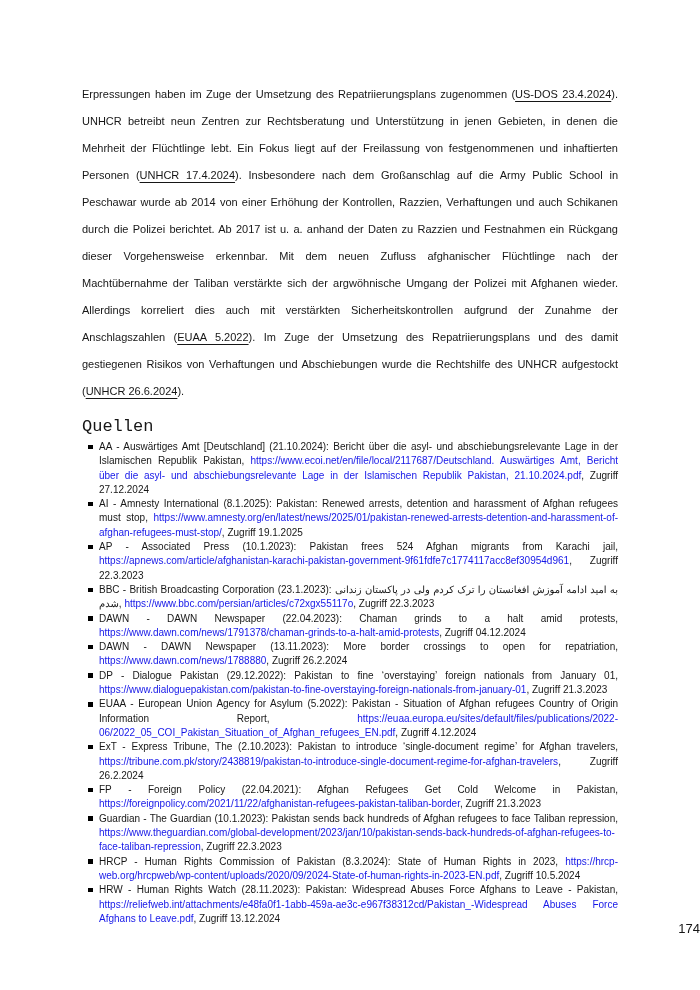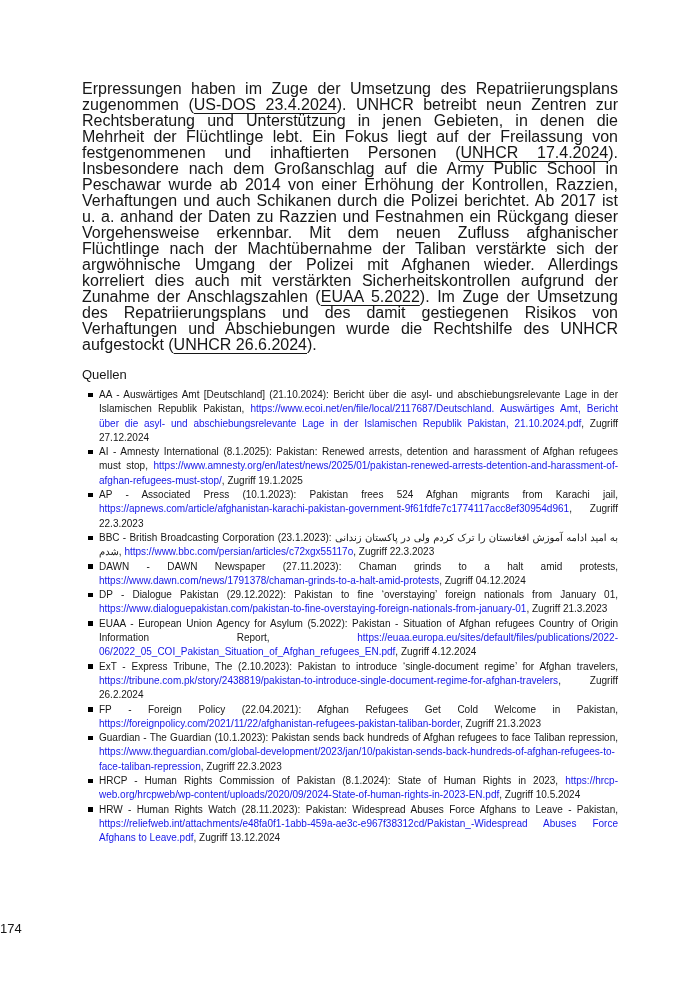--- a/index.html
+++ b/index.html
@@ -10,36 +10,37 @@
     font-family:"Liberation Sans", sans-serif;
     color:var(--text, #161616);
     overflow:hidden;
   }
   .content {
     position:absolute;
     left:82px; top:81px;
     width:536px;
   }
   .para {
-    font-size:16px;
-    line-height:16px;
+    font-size:11px;
+    line-height:27px;
     text-align:justify;
     hyphens:auto;
     -webkit-hyphens:auto;
   }
   .ref {
     text-decoration:underline;
     text-decoration-thickness:1px;
     text-underline-offset:2.5px;
     cursor:pointer;
   }
   .heading {
-    font-size:13px;
+    font-size:17px;
     line-height:19px;
     margin-top:12px;
+    font-family:Liberation Mono, monospace;
   }
   .src-list {
     margin-top:4px;
     margin-left:6px;
     font-size:10px;
     line-height:14.3px;
   }
   .src-item {
     position:relative;
     padding-left:11px;
@@ -54,41 +55,42 @@
   }
   .link {
     color:var(--link, #1517e8);
     overflow-wrap:anywhere;
     cursor:pointer;
   }
   .footer {
     position:absolute;
     top:921px; left:0;
     width:700px;
-    text-align:left;
+    text-align:right;
     font-size:13px;
   }
 </style>
 </head>
 <body style="--text: #161616; --link: #1517e8;">
 
 <div class="content">
   <div class="para" lang="de"><span>Erpressungen haben im Zuge der Umsetzung des Repatriierungsplans zugenommen (</span><span class="ref">US-DOS 23.4.2024</span><span>). UNHCR betreibt neun Zentren zur Rechtsberatung und Unterstützung in jenen Gebieten, in denen die Mehrheit der Flüchtlinge lebt. Ein Fokus liegt auf der Freilassung von festgenommenen und inhaftierten Personen (</span><span class="ref">UNHCR 17.4.2024</span><span>). Insbesondere nach dem Großanschlag auf die Army Public School in Peschawar wurde ab 2014 von einer Erhöhung der Kontrollen, Razzien, Verhaftungen und auch Schikanen durch die Polizei berichtet. Ab 2017 ist u. a. anhand der Daten zu Razzien und Festnahmen ein Rückgang dieser Vorgehensweise erkennbar. Mit dem neuen Zufluss afghanischer Flüchtlinge nach der Machtübernahme der Taliban verstärkte sich der argwöhnische Umgang der Polizei mit Afghanen wieder. Allerdings korreliert dies auch mit verstärkten Sicherheitskontrollen aufgrund der Zunahme der Anschlagszahlen (</span><span class="ref">EUAA 5.2022</span><span>). Im Zuge der Umsetzung des Repatriierungsplans und des damit gestiegenen Risikos von Verhaftungen und Abschiebungen wurde die Rechtshilfe des UNHCR aufgestockt (</span><span class="ref">UNHCR 26.6.2024</span><span>).</span></div>
 
   <div class="heading">Quellen</div>
 
   <div class="src-list">
       <div class="src-item"><span class="bullet" style="background: rgb(0, 0, 0);"></span><span><span>AA - Auswärtiges Amt [Deutschland] (21.10.2024): Bericht über die asyl- und abschiebungsrelevante Lage in der Islamischen Republik Pakistan, </span><span class="link">https://www.ecoi.net/en/file/local/2117687/Deutschland. Auswärtiges Amt, Bericht über die asyl- und abschiebungsrelevante Lage in der Islamischen Republik Pakistan, 21.10.2024.pdf</span><span>, Zugriff 27.12.2024</span></span></div>
       <div class="src-item"><span class="bullet" style="background: rgb(0, 0, 0);"></span><span><span>AI - Amnesty International (8.1.2025): Pakistan: Renewed arrests, detention and harassment of Afghan refugees must stop, </span><span class="link">https://www.amnesty.org/en/latest/news/2025/01/pakistan-renewed-arrests-detention-and-harassment-of-afghan-refugees-must-stop/</span><span>, Zugriff 19.1.2025</span></span></div>
       <div class="src-item"><span class="bullet" style="background: rgb(0, 0, 0);"></span><span><span>AP - Associated Press (10.1.2023): Pakistan frees 524 Afghan migrants from Karachi jail, </span><span class="link">https://apnews.com/article/afghanistan-karachi-pakistan-government-9f61fdfe7c1774117acc8ef30954d961</span><span>, Zugriff 22.3.2023</span></span></div>
       <div class="src-item"><span class="bullet" style="background: rgb(0, 0, 0);"></span><span><span>BBC - British Broadcasting Corporation (23.1.2023): به امید ادامه آموزش افغانستان را ترک کردم ولی در پاکستان زندانی شدم, </span><span class="link">https://www.bbc.com/persian/articles/c72xgx55117o</span><span>, Zugriff 22.3.2023</span></span></div>
-      <div class="src-item"><span class="bullet" style="background: rgb(0, 0, 0);"></span><span><span>DAWN - DAWN Newspaper (27.11.2023): Chaman grinds to a halt amid protests, </span><span class="link">https://www.dawn.com/news/1791378/chaman-grinds-to-a-halt-amid-protests</span><span>, Zugriff 04.12.2024</span></span></div>
+      <div class="src-item"><span class="bullet" style="background: rgb(0, 0, 0);"></span><span><span>DAWN - DAWN Newspaper (22.04.2023): Chaman grinds to a halt amid protests, </span><span class="link">https://www.dawn.com/news/1791378/chaman-grinds-to-a-halt-amid-protests</span><span>, Zugriff 04.12.2024</span></span></div>
+      <div class="src-item"><span class="bullet" style="background: rgb(0, 0, 0);"></span><span><span>DAWN - DAWN Newspaper (13.11.2023): More border crossings to open for repatriation, </span><span class="link">https://www.dawn.com/news/1788880</span><span>, Zugriff 26.2.2024</span></span></div>
       <div class="src-item"><span class="bullet" style="background: rgb(0, 0, 0);"></span><span><span>DP - Dialogue Pakistan (29.12.2022): Pakistan to fine ‘overstaying’ foreign nationals from January 01, </span><span class="link">https://www.dialoguepakistan.com/pakistan-to-fine-overstaying-foreign-nationals-from-january-01</span><span>, Zugriff 21.3.2023</span></span></div>
       <div class="src-item"><span class="bullet" style="background: rgb(0, 0, 0);"></span><span><span>EUAA - European Union Agency for Asylum (5.2022): Pakistan - Situation of Afghan refugees Country of Origin Information Report, </span><span class="link">https://euaa.europa.eu/sites/default/files/publications/2022-06/2022_05_COI_Pakistan_Situation_of_Afghan_refugees_EN.pdf</span><span>, Zugriff 4.12.2024</span></span></div>
       <div class="src-item"><span class="bullet" style="background: rgb(0, 0, 0);"></span><span><span>ExT - Express Tribune, The (2.10.2023): Pakistan to introduce ‘single-document regime’ for Afghan travelers, </span><span class="link">https://tribune.com.pk/story/2438819/pakistan-to-introduce-single-document-regime-for-afghan-travelers</span><span>, Zugriff 26.2.2024</span></span></div>
       <div class="src-item"><span class="bullet" style="background: rgb(0, 0, 0);"></span><span><span>FP - Foreign Policy (22.04.2021): Afghan Refugees Get Cold Welcome in Pakistan, </span><span class="link">https://foreignpolicy.com/2021/11/22/afghanistan-refugees-pakistan-taliban-border</span><span>, Zugriff 21.3.2023</span></span></div>
       <div class="src-item"><span class="bullet" style="background: rgb(0, 0, 0);"></span><span><span>Guardian - The Guardian (10.1.2023): Pakistan sends back hundreds of Afghan refugees to face Taliban repression, </span><span class="link">https://www.theguardian.com/global-development/2023/jan/10/pakistan-sends-back-hundreds-of-afghan-refugees-to-face-taliban-repression</span><span>, Zugriff 22.3.2023</span></span></div>
-      <div class="src-item"><span class="bullet" style="background: rgb(0, 0, 0);"></span><span><span>HRCP - Human Rights Commission of Pakistan (8.1.2024): State of Human Rights in 2023, </span><span class="link">https://hrcp-web.org/hrcpweb/wp-content/uploads/2020/09/2024-State-of-human-rights-in-2023-EN.pdf</span><span>, Zugriff 10.5.2024</span></span></div>
+      <div class="src-item"><span class="bullet" style="background: rgb(0, 0, 0);"></span><span><span>HRCP - Human Rights Commission of Pakistan (8.3.2024): State of Human Rights in 2023, </span><span class="link">https://hrcp-web.org/hrcpweb/wp-content/uploads/2020/09/2024-State-of-human-rights-in-2023-EN.pdf</span><span>, Zugriff 10.5.2024</span></span></div>
       <div class="src-item"><span class="bullet" style="background: rgb(0, 0, 0);"></span><span><span>HRW - Human Rights Watch (28.11.2023): Pakistan: Widespread Abuses Force Afghans to Leave - Pakistan, </span><span class="link">https://reliefweb.int/attachments/e48fa0f1-1abb-459a-ae3c-e967f38312cd/Pakistan_-Widespread Abuses Force Afghans to Leave.pdf</span><span>, Zugriff 13.12.2024</span></span></div>
     </div>
 </div>
 
 <div class="footer">174</div>
 
 </body></html>

